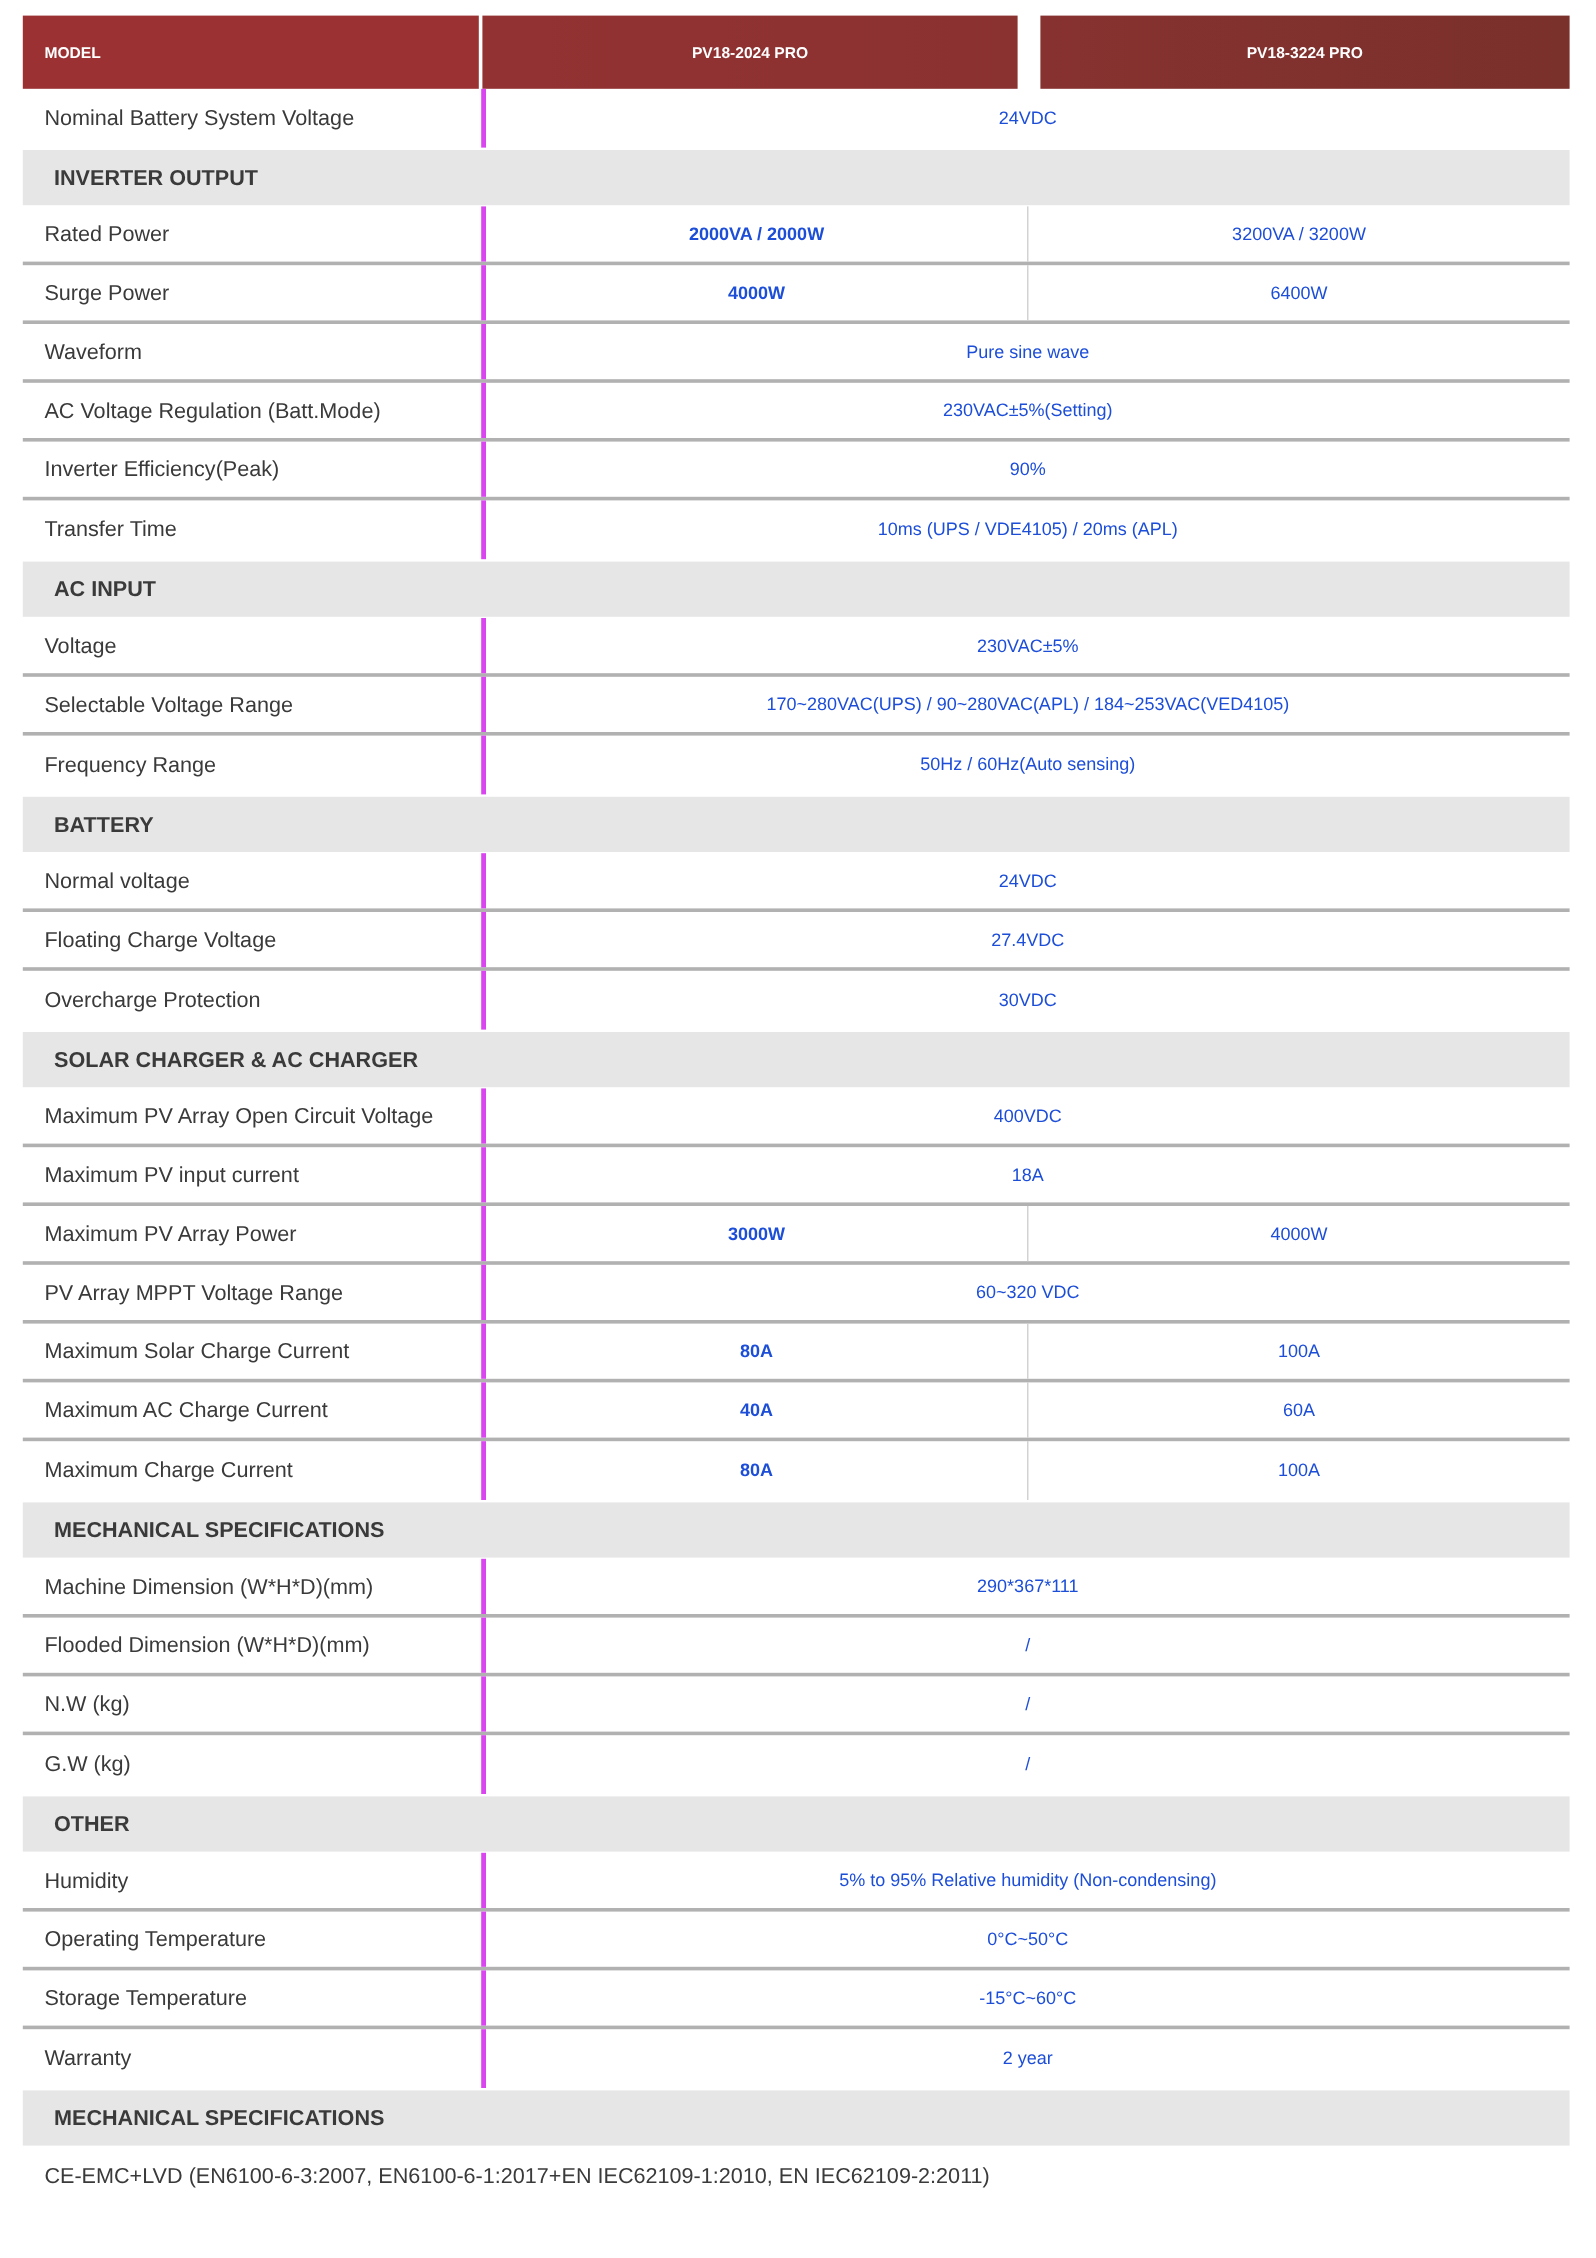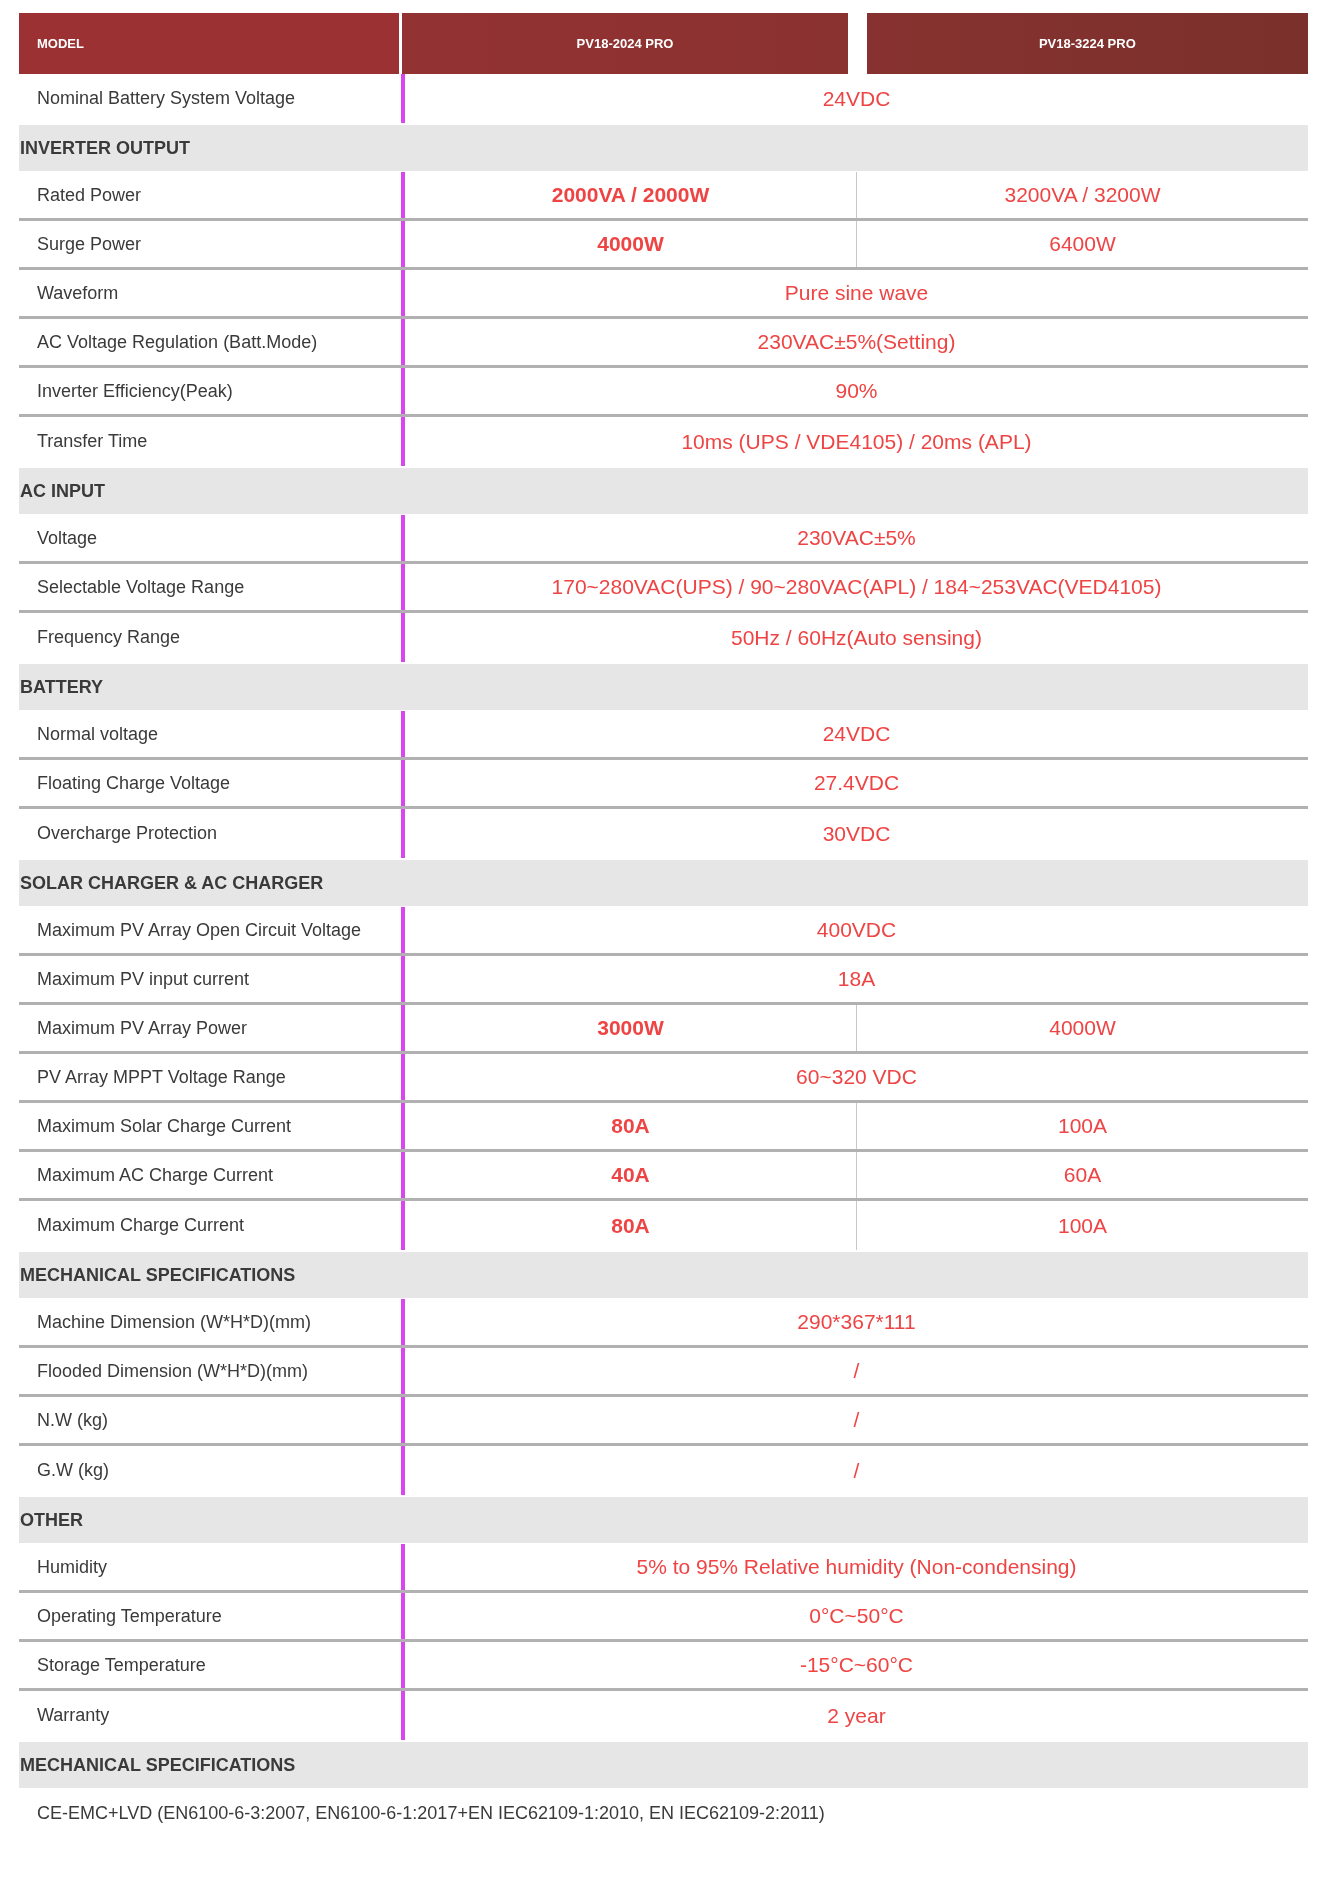--- a/index.html
+++ b/index.html
@@ -28,29 +28,29 @@
     border-bottom: 3px solid #b1b1b1;
   }
   .row.last { border-bottom: none; }
   .row .lbl {
     width: 386px; box-sizing: border-box; padding-left: 18px;
     display: flex; align-items: center; font-size: 18px; color: #3a3a3a;
     border-right: 4px solid #d946ef;
   }
   .row .val {
     display: flex; align-items: center; justify-content: center;
-    font-size: 21px; color: #ef4444;
+    font-size: 15px; color: #1d4ed8;
   }
   .row .val.full { width: 903px; }
   .row .val.half-a { width: 451px; border-right: 1px solid #c8c8c8; font-weight: bold; }
   .row .val.half-b { width: 451px; }
 
   .section {
     height: 46px; background: #e6e6e6; margin-top: 2px; margin-bottom: 1px;
-    display: flex; align-items: center; padding-left: 1px;
+    display: flex; align-items: center; padding-left: 26px;
     font-weight: bold; font-size: 18px; color: #3a3a3a;
   }
   .footer-note {
     height: 49px; display: flex; align-items: center; padding-left: 18px;
     font-size: 18px; color: #3a3a3a;
   }
 </style>
 </head>
 <body>
 

